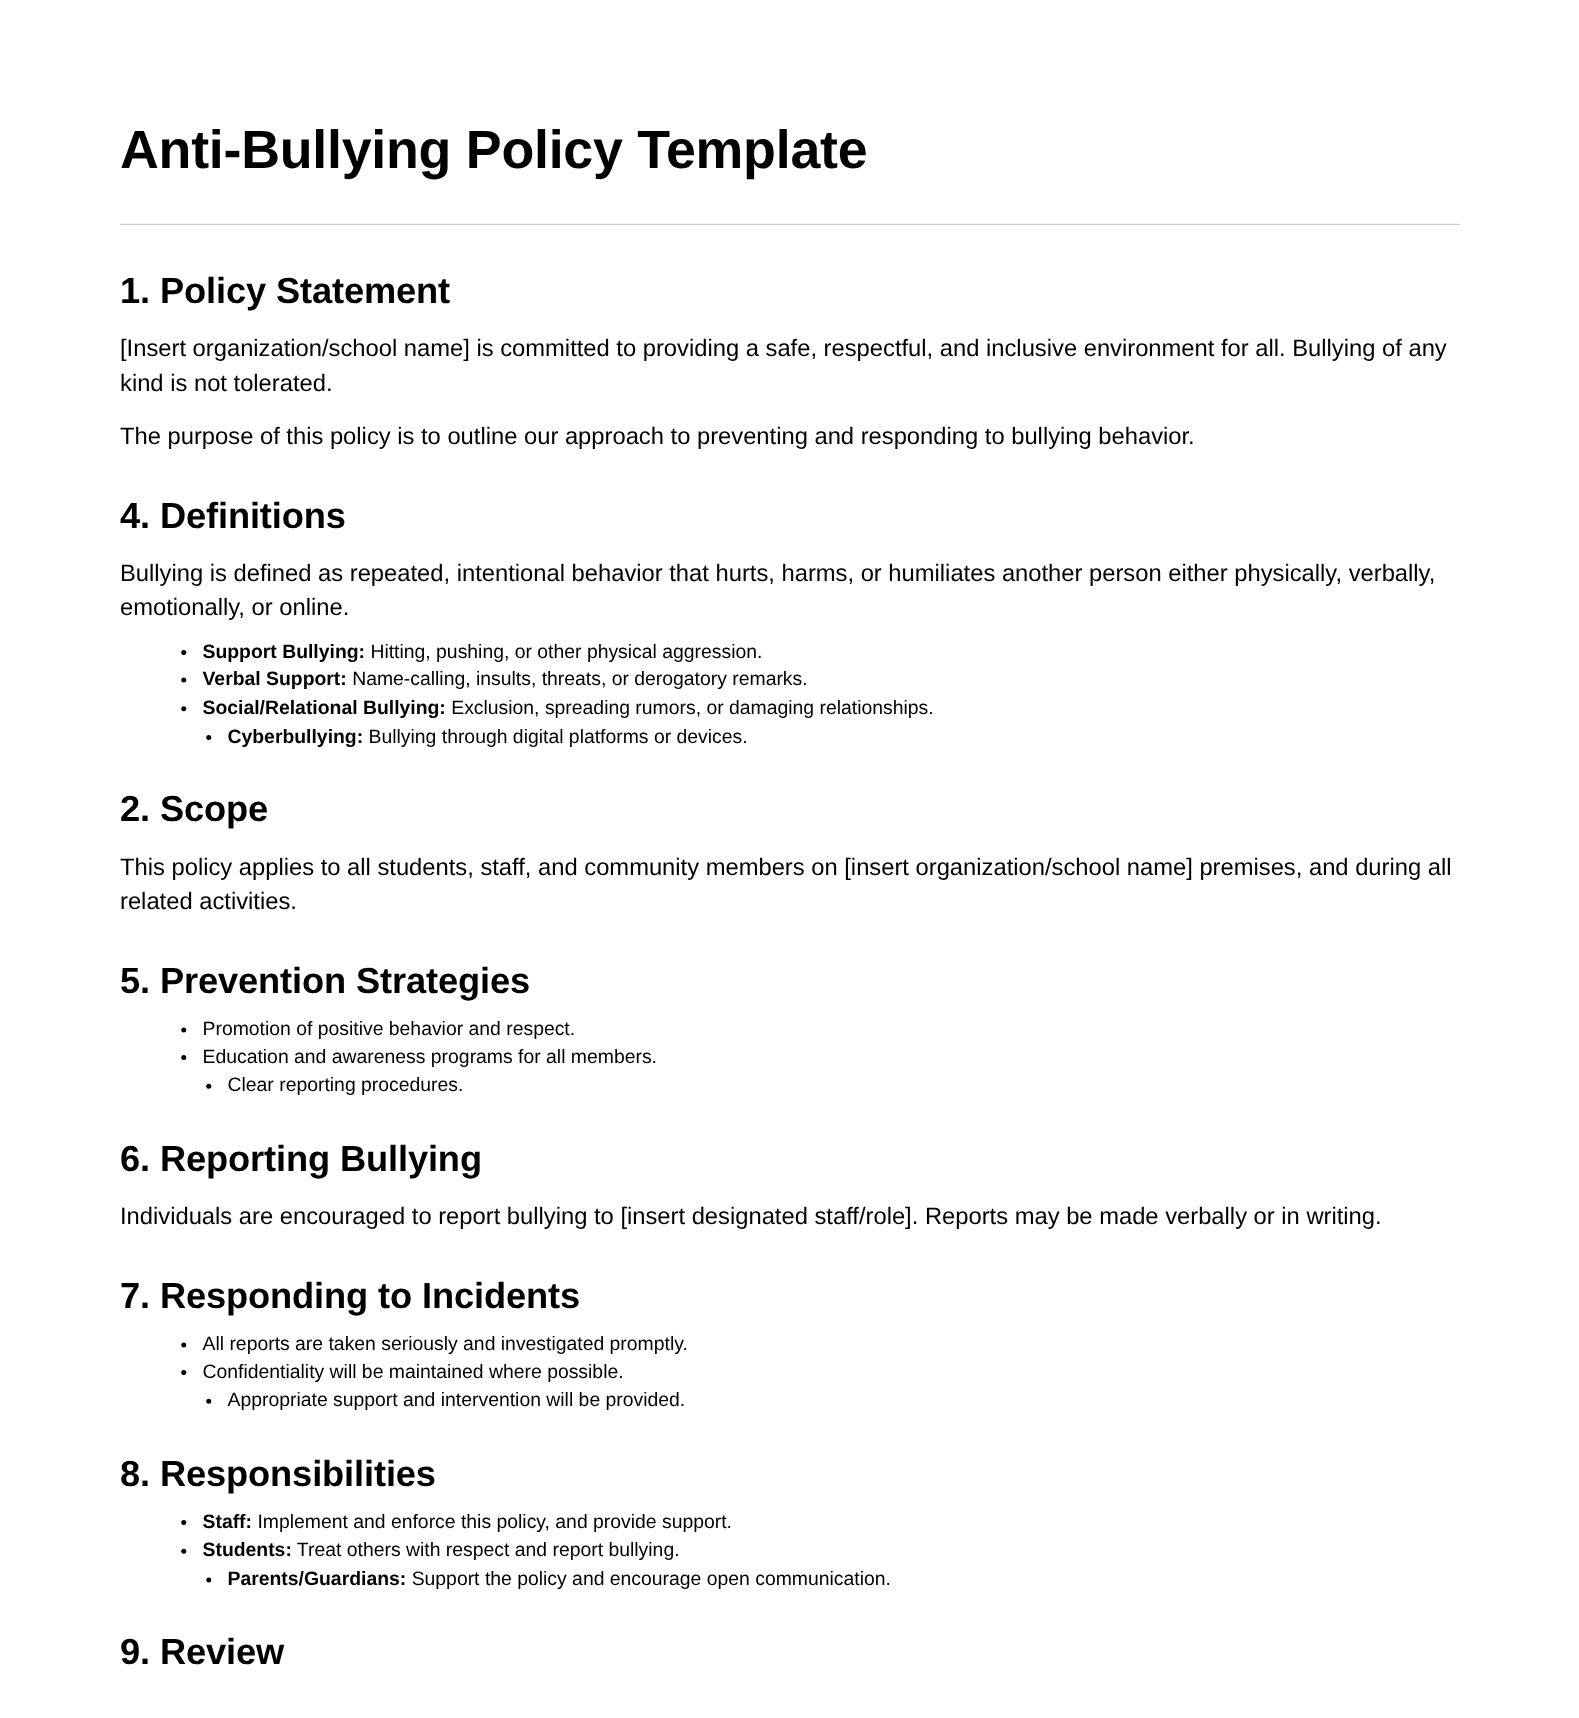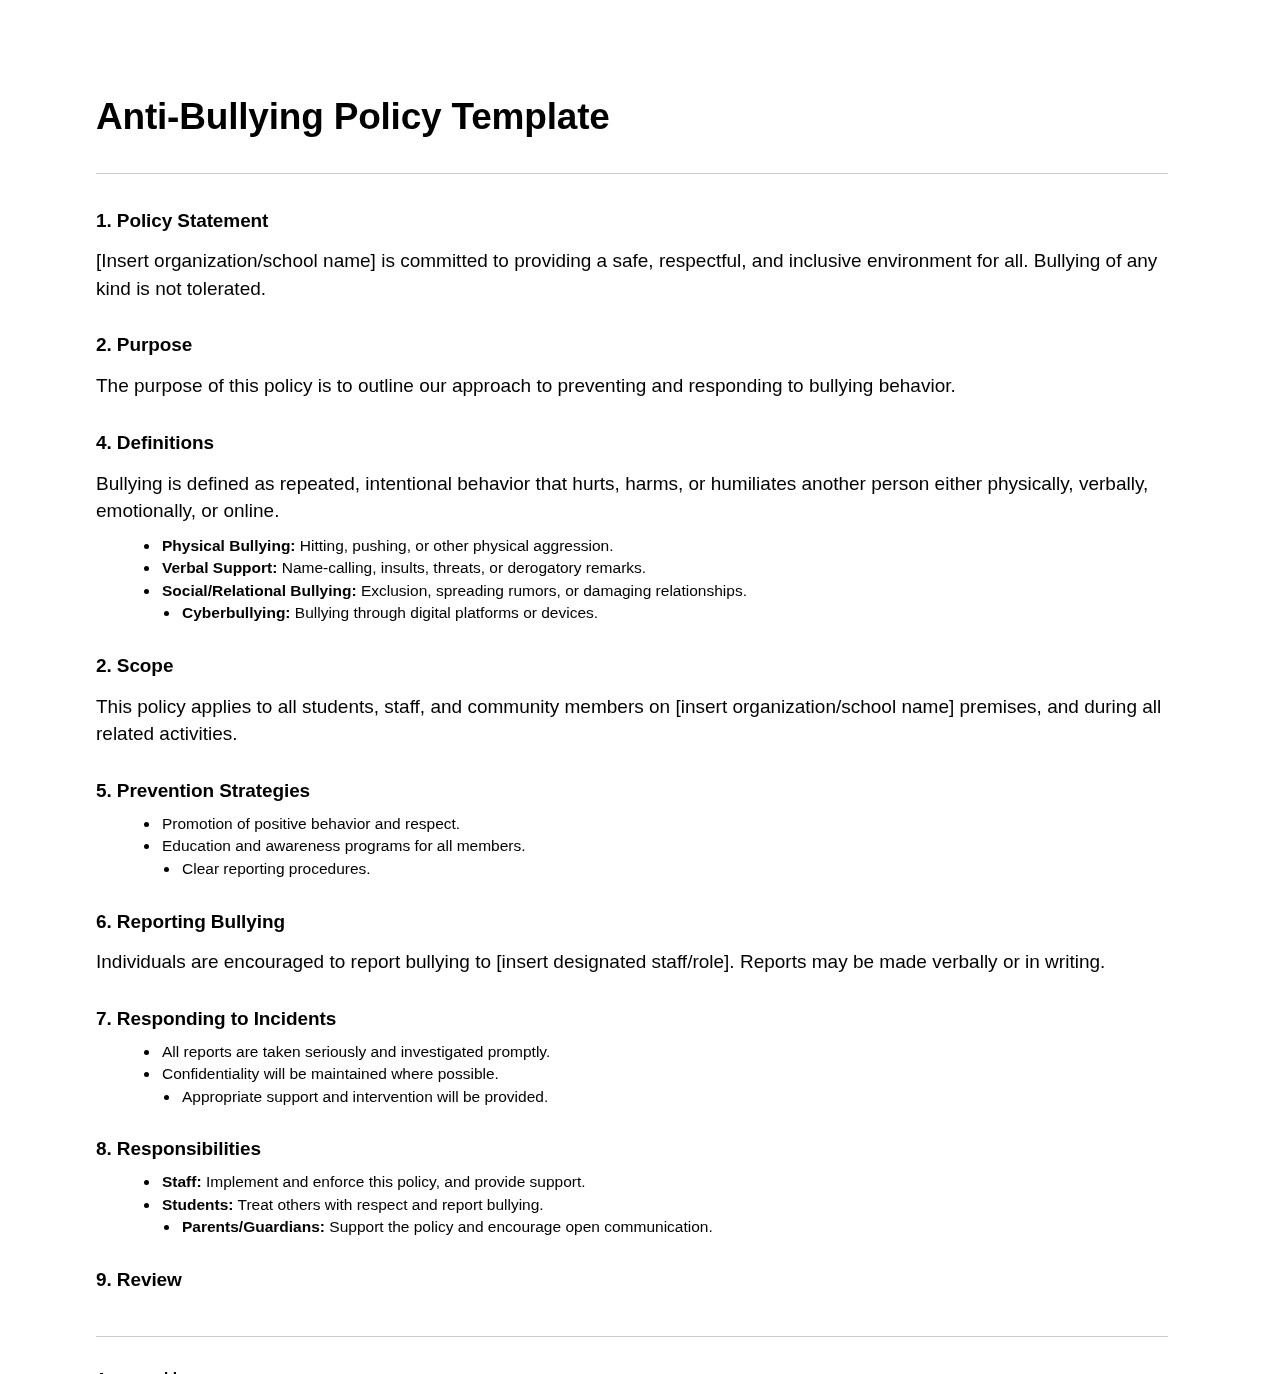--- a/index.html
+++ b/index.html
@@ -14,37 +14,37 @@
     font-family: "Liberation Sans", sans-serif;
     color: #000000;
     -webkit-font-smoothing: antialiased;
   }
   .page {
     box-sizing: border-box;
     width: 1263px;
     padding: 96px 95px 40px 96px;
   }
   .doc-title {
-    font-size: 37px;
+    font-size: 43px;
     font-weight: bold;
     line-height: 1.15;
     margin: 0 0 0 0;
     letter-spacing: -0.2px;
   }
   .rule {
     border: 0;
     border-top: 1px solid #cccccc;
     margin: 34px 0 0 0;
     height: 0;
   }
   .section {
     margin-top: 0;
   }
   .section-heading {
-    font-size: 19px;
+    font-size: 29px;
     font-weight: bold;
     line-height: 1.2;
     margin: 32px 0 0 0;
     letter-spacing: -0.1px;
   }
   .section:first-of-type .section-heading {
     margin-top: 36px;
   }
   .para {
     font-size: 19px;
@@ -98,28 +98,27 @@
   <h1 class="doc-title">Anti-Bullying Policy Template</h1>
 
   <hr class="rule">
 
   <div id="sections">
       <div class="section">
         <h2 class="section-heading">1. Policy Statement</h2>
         <p class="para">[Insert organization/school name] is committed to providing a safe, respectful, and inclusive environment for all. Bullying of any kind is not tolerated.</p>
       </div>
       <div class="section">
-        <h2 class="section-heading">2. Purpose</h2>
         <p class="para">The purpose of this policy is to outline our approach to preventing and responding to bullying behavior.</p>
       </div>
       <div class="section">
         <h2 class="section-heading">4. Definitions</h2>
         <p class="para">Bullying is defined as repeated, intentional behavior that hurts, harms, or humiliates another person either physically, verbally, emotionally, or online.</p>
         <ul class="bullets">
-          <li><span class="lead">Physical Bullying:</span><span> Hitting, pushing, or other physical aggression.</span></li>
+          <li><span class="lead">Support Bullying:</span><span> Hitting, pushing, or other physical aggression.</span></li>
           <li><span class="lead">Verbal Support:</span><span> Name-calling, insults, threats, or derogatory remarks.</span></li>
           <li><span class="lead">Social/Relational Bullying:</span><span> Exclusion, spreading rumors, or damaging relationships.</span></li>
           <li><span class="lead">Cyberbullying:</span><span> Bullying through digital platforms or devices.</span></li>
         </ul>
       </div>
       <div class="section">
         <h2 class="section-heading">2. Scope</h2>
         <p class="para">This policy applies to all students, staff, and community members on [insert organization/school name] premises, and during all related activities.</p>
       </div>
       <div class="section">

